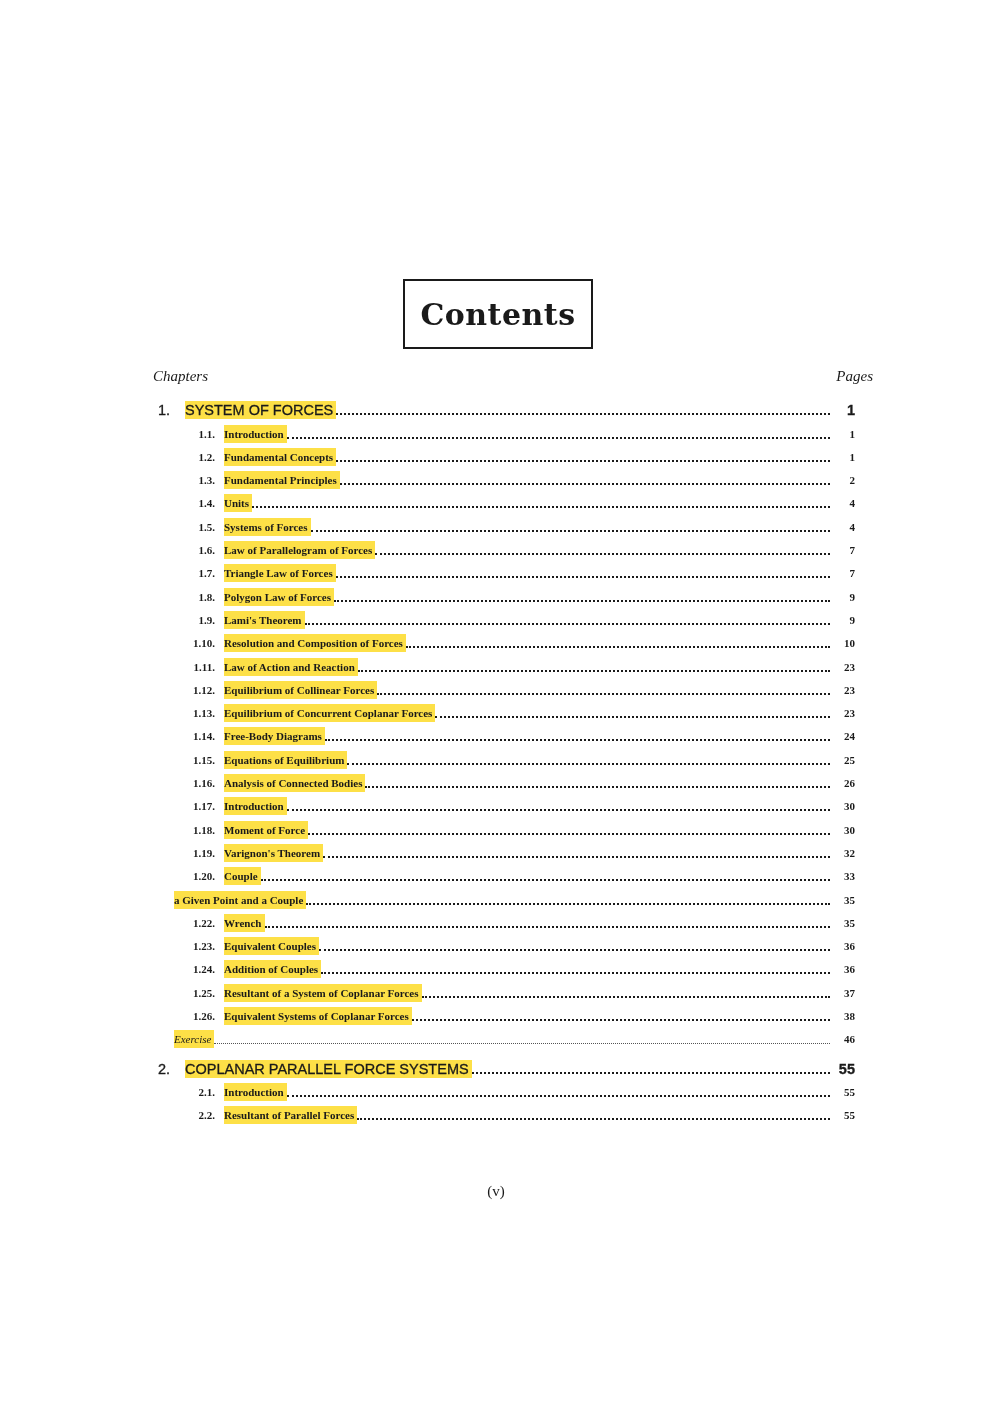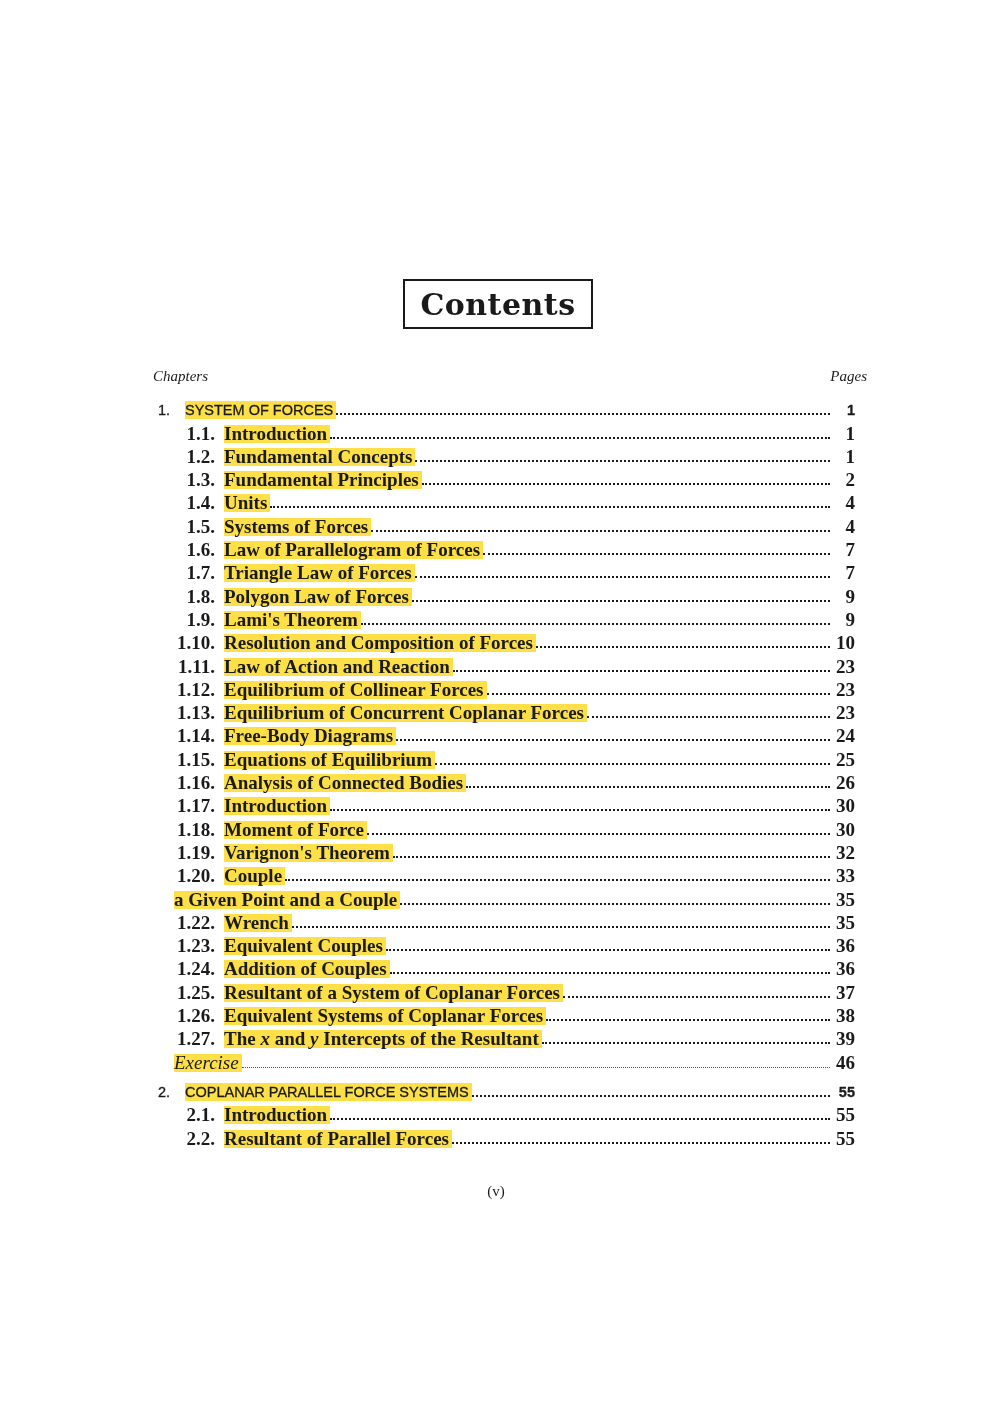--- a/index.html
+++ b/index.html
@@ -13,55 +13,55 @@
       position: relative;
       overflow: hidden;
       color: #1a1a1a;
       font-family: "DejaVu Serif", "Liberation Serif", serif;
     }
     .title-box {
       position: absolute;
       left: 403px;
       top: 279px;
       width: 190px;
-      height: 50px;
+      height: 70px;
       border: 2px solid #1a1a1a;
       display: flex;
       align-items: center;
       justify-content: center;
       box-sizing: border-box;
     }
     .title-box span {
       font-family: "DejaVu Serif", "Liberation Serif", serif;
       font-weight: bold;
       font-size: 30px;
       letter-spacing: 0.5px;
     }
     .col-head {
       position: absolute;
       top: 368px;
       font-family: "Liberation Serif", "DejaVu Serif", serif;
       font-style: italic;
       font-size: 15px;
     }
     .col-head.left { left: 153px; }
-    .col-head.right { right: 125px; }
+    .col-head.right { right: 119px; }
 
     .toc {
       position: absolute;
       left: 135px;
       top: 396px;
       width: 720px;
     }
     .row {
       position: relative;
       height: 23.3px;
       display: flex;
       align-items: flex-end;
-      font-size: 19px;
+      font-size: 11px;
       font-family: "Liberation Serif", "DejaVu Serif", serif;
       font-weight: bold;
       line-height: 18px;
     }
     .row.chapter {
       font-family: "Liberation Sans", "DejaVu Sans", sans-serif;
       font-weight: normal;
       font-size: 14.5px;
       -webkit-text-stroke: 0.3px #1a1a1a;
     }
@@ -323,26 +323,20 @@
     <span class="page">37</span>
   </div>
 
   <div class="row section">
     <span class="num">1.26.</span>
     <span class="label">Equivalent Systems of Coplanar Forces</span>
     <span class="leader"></span>
     <span class="page">38</span>
   </div>
 
-  <div class="row section">
-    <span class="num">1.27.</span>
-    <span class="label"><span>The </span><span class="var">x</span><span> and </span><span class="var">y</span><span> Intercepts of the Resultant</span></span>
-    <span class="leader"></span>
-    <span class="page">39</span>
-  </div>
 
   <div class="row section">
     <span class="label indent-only italic">Exercise</span>
     <span class="leader light"></span>
     <span class="page">46</span>
   </div>
 
   <div class="row chapter gap-before">
     <span class="num">2.</span>
     <span class="label">COPLANAR PARALLEL FORCE SYSTEMS</span>

